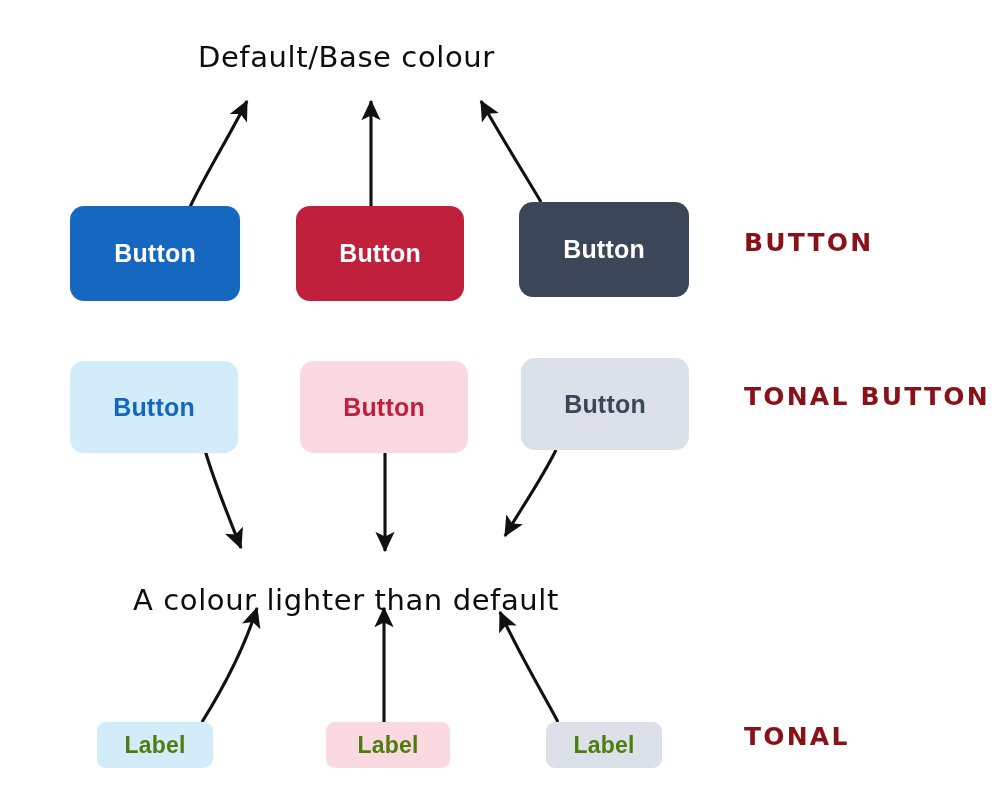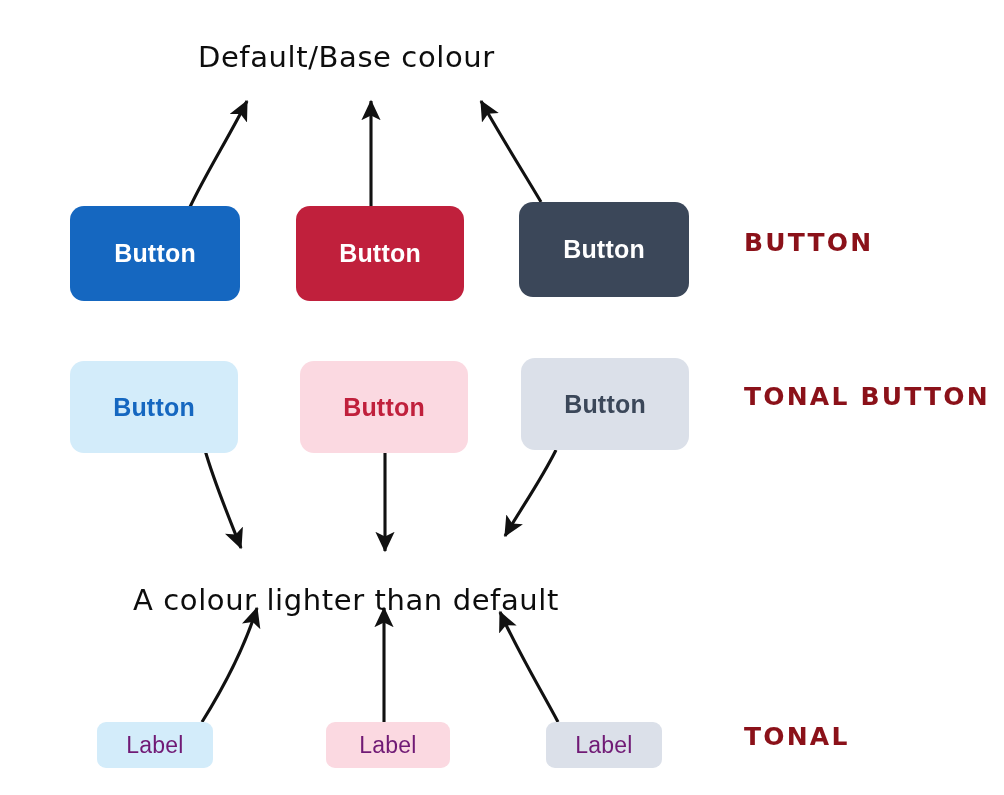--- a/index.html
+++ b/index.html
@@ -32,22 +32,22 @@
   .btn-tonal{
     border-radius:14px;
     font-size:25px;
     font-weight:bold;
     letter-spacing:.2px;
   }
   
   .badge{
     border-radius:9px;
     font-size:23px;
-    font-weight:normal;
-    color:#701a75;
+    font-weight:bold;
+    color:#4d7c0f;
     letter-spacing:.2px;
   }
 
   
   .hand{
     position:absolute;
     font-family:"DejaVu Sans",sans-serif;
     color:#0d0d0d;
     font-size:29px;
     letter-spacing:.6px;

